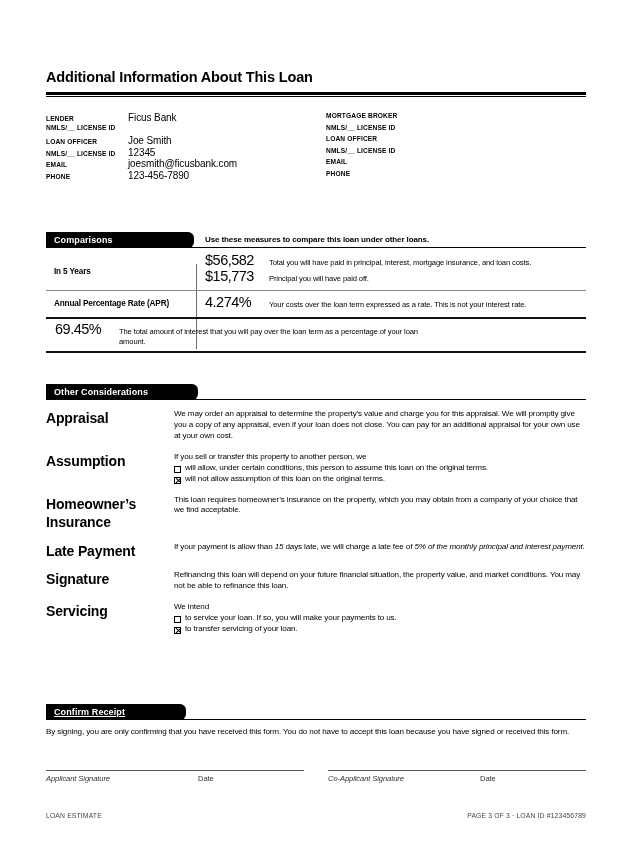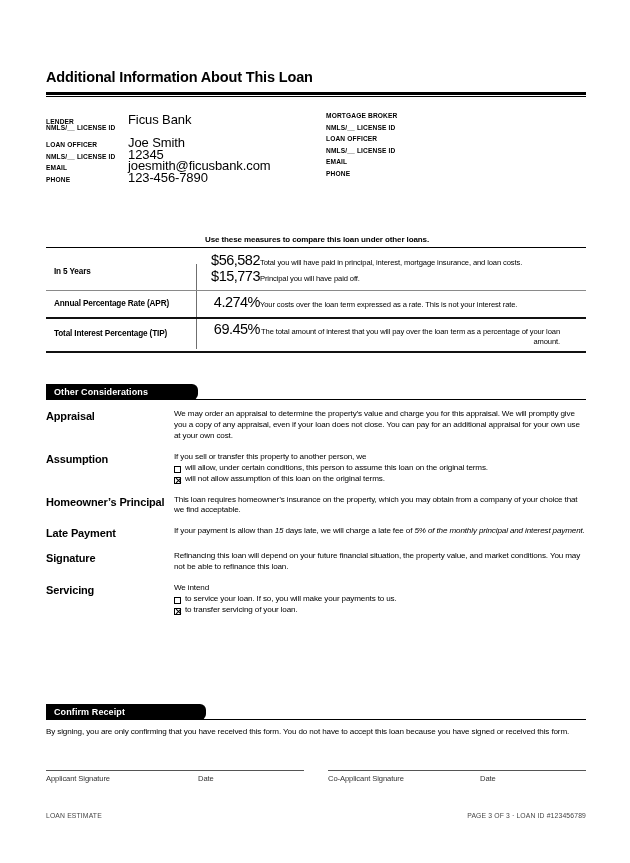--- a/index.html
+++ b/index.html
@@ -70,21 +70,21 @@
   }
   .contact-label {
     width: 82px;
     flex: none;
     font-size: 6.6px;
     font-weight: bold;
     letter-spacing: 0.15px;
     white-space: nowrap;
   }
   .contact-value {
-    font-size: 13px;
+    font-size: 10px;
     letter-spacing: -0.1px;
     white-space: nowrap;
   }
 
   
   .section {
     position: absolute;
     left: 46px;
     width: 540px;
   }
@@ -102,21 +102,21 @@
     font-size: 9px;
     font-weight: bold;
     letter-spacing: 0.1px;
     display: flex;
     align-items: center;
     padding-left: 8px;
     box-sizing: border-box;
   }
   .sec-tab.w-comparisons { width: 148px; }
   .sec-tab.w-other       { width: 152px; }
-  .sec-tab.w-confirm     { width: 160px; }
+  .sec-tab.w-confirm     { width: 140px; text-decoration: underline; }
 
   .sec-head-note {
     position: absolute;
     top: 3px;
     font-size: 8px;
     font-weight: bold;
     letter-spacing: -0.1px;
   }
   .sec-underline {
     position: absolute;
@@ -152,22 +152,22 @@
     font-size: 8.2px;
     font-weight: bold;
     letter-spacing: -0.15px;
     display: flex;
     align-items: center;
     padding-left: 8px;
     box-sizing: border-box;
   }
   .cmp-row .cmp-body {
     flex: 1;
+    padding-left: 9px;
     box-sizing: border-box;
-    text-align: right;
   }
   .cmp-line {
     display: flex;
     align-items: baseline;
   }
   .cmp-amount {
     font-size: 14.5px;
     letter-spacing: -0.5px;
     width: 64px;
     flex: none;
@@ -201,21 +201,21 @@
   
   #other { top: 384px; }
   .oc-list { padding-top: 9px; }
   .oc-item {
     display: flex;
     margin-bottom: 10px;
   }
   .oc-label {
     width: 128px;
     flex: none;
-    font-size: 11px;
+    font-size: 14px;
     font-weight: bold;
     letter-spacing: -0.15px;
     line-height: 1.33;
   }
   .oc-text {
     flex: 1;
     font-size: 8.1px;
     letter-spacing: -0.14px;
     line-height: 1.35;
   }
@@ -272,21 +272,21 @@
     width: 258px;
     border-top: 1px solid #555;
     padding-top: 3px;
     display: flex;
   }
   .sig-label {
     font-size: 7.6px;
     letter-spacing: -0.1px;
     color: #333;
   }
-  .sig-label.sig-name { width: 152px; flex: none; }
+  .sig-label.sig-name { width: 152px; flex: none; font-style: italic; }
 
   
   .footer {
     position: absolute;
     left: 46px;
     top: 812px;
     width: 540px;
     display: flex;
     justify-content: space-between;
     font-size: 6.8px;
@@ -354,20 +354,21 @@
       </div>
       <div class="contact-row">
         <span class="contact-label">PHONE</span>
         <span class="contact-value"></span>
       </div>
     </div>
   </div>
 
   <div class="section" id="comparisons">
     <div class="sec-head">
+      <div class="sec-tab w-comparisons">Comparisons</div>
       <div class="sec-head-note" style="left:159px;">Use these measures to compare this loan under other loans.</div>
       <div class="sec-underline"></div>
     </div>
 
     <div class="cmp-table">
       <div class="cmp-vline"></div>
 
       <div class="cmp-row row-5years">
         <div class="cmp-label">In 5 Years</div>
         <div class="cmp-body">
@@ -388,21 +389,20 @@
         <div class="cmp-body">
           <div class="cmp-line">
             <span class="cmp-amount">4.274%</span>
             <span class="cmp-desc">Your costs over the loan term expressed as a rate. This is not your interest rate.</span>
           </div>
         </div>
       </div>
       <div class="rule-thick" style="top:69px;"></div>
 
       <div class="cmp-row row-tip">
-        <div class="cmp-label">Total Interest Percentage (TIP)</div>
         <div class="cmp-body">
           <div class="cmp-line">
             <span class="cmp-amount">69.45%</span>
             <span class="cmp-desc" style="max-width:300px;">The total amount of interest that you will pay over the loan term as a percentage of your loan amount.</span>
           </div>
         </div>
       </div>
       <div class="rule-thick" style="top:103px;"></div>
     </div>
   </div>
@@ -429,21 +429,21 @@
             <span>will allow, under certain conditions,  this person to assume this loan on the original terms.</span>
           </div>
           <div class="cb-line">
             <span class="cb checked"></span>
             <span>will not allow assumption of this loan on the original terms.</span>
           </div>
         </div>
       </div>
 
       <div class="oc-item">
-        <div class="oc-label">Homeowner’s Principal</div>
+        <div class="oc-label">Homeowner’s Insurance</div>
         <div class="oc-text">This loan requires homeowner’s insurance on the property, which you may obtain from a company of your choice that we find acceptable.</div>
       </div>
 
       <div class="oc-item">
         <div class="oc-label">Late Payment</div>
         <div class="oc-text"><span>If your payment is allow than </span><span class="it">15</span><span> days late, we will charge a late fee of </span><span class="it">5% of the monthly principal and interest payment.</span></div>
       </div>
 
       <div class="oc-item">
         <div class="oc-label">Signature</div>

